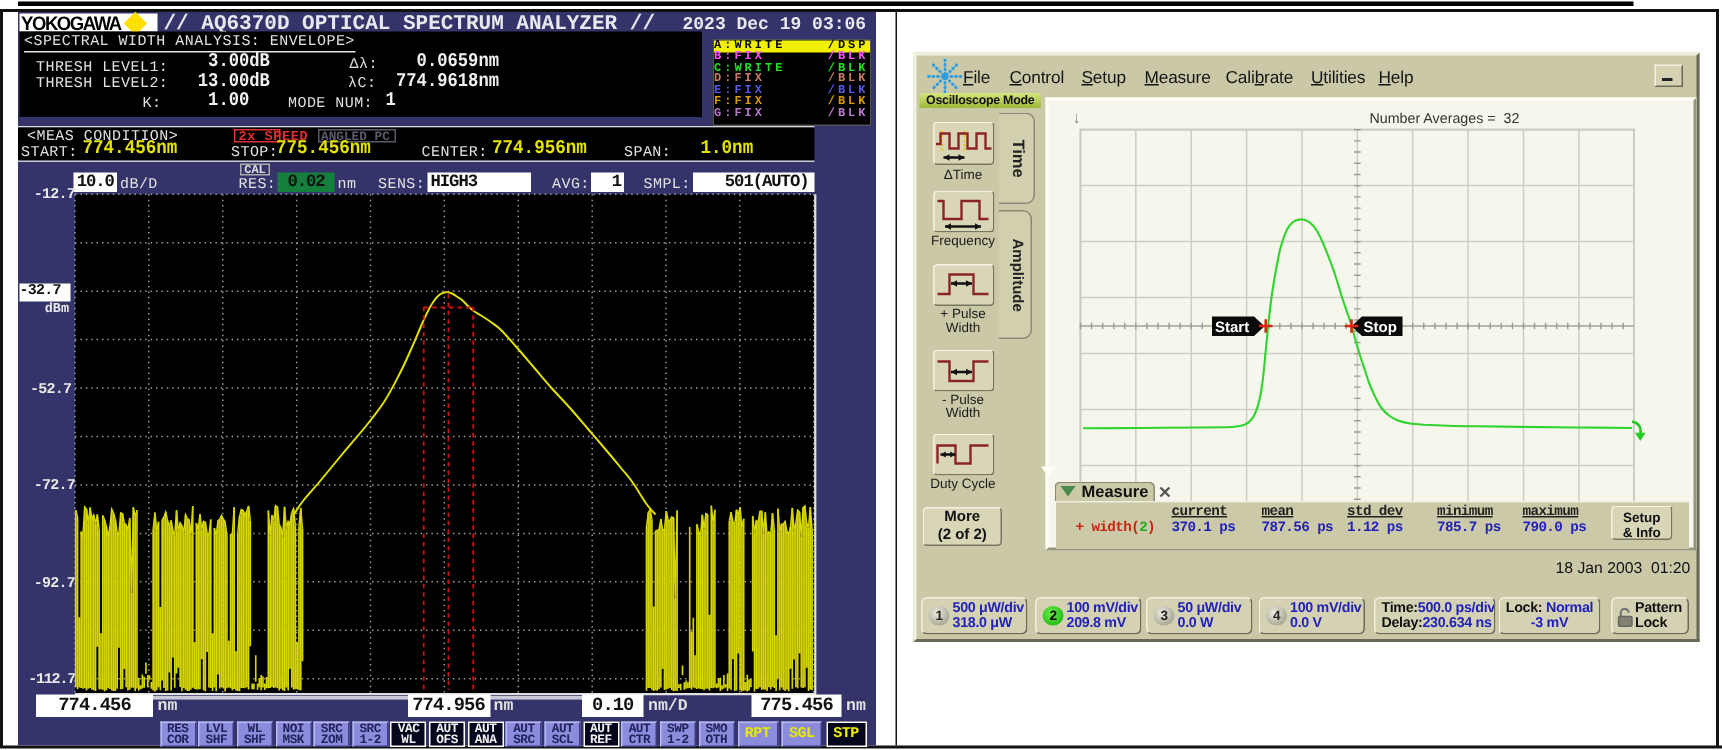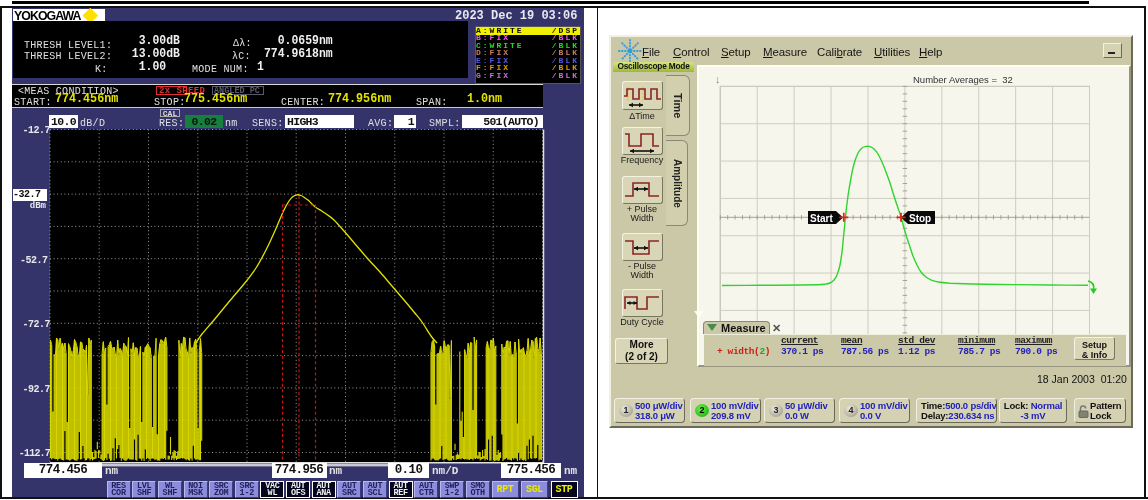--- a/index.html
+++ b/index.html
@@ -34,23 +34,25 @@
 <div class="abs" style="left:0;top:496.5px;width:1148px;height:2.5px;background:#111"></div>
 <div class="abs" style="left:0;top:6px;width:1.5px;height:492px;background:#111"></div>
 <div class="abs" style="left:596.5px;top:6px;width:1.8px;height:491px;background:#111"></div>
 <div class="abs" style="left:1143.5px;top:6px;width:2px;height:492px;background:#111"></div>
 
 <div id="osa">
 
  <div class="abs" style="left:1px;top:0.5px;width:92px;height:12.5px;background:#fff"></div>
  <div class="abs" style="left:2px;top:-0.5px;font-size:13px;font-weight:bold;color:#000;letter-spacing:-1px;transform:scale(0.95,1);transform-origin:0 0;font-family:'Liberation Sans',sans-serif">YOKOGAWA</div>
  <div class="abs" style="left:73px;top:1.5px;width:10.5px;height:10.5px;background:#ffe000;transform:rotate(45deg)"></div>
+ <div class="abs" style="left:97px;top:0px;font-size:14px;color:#e8e8ee;letter-spacing:0;white-space:pre">// AQ6370D OPTICAL SPECTRUM ANALYZER //</div>
  <div class="abs" style="left:443px;top:0.5px;font-size:12px;color:#e8e8ee;white-space:pre">2023 Dec 19 03:06</div>
 
  <div class="blk" style="left:1px;top:13px;width:455px;height:57px"></div>
+ <div class="abs t9" style="left:4px;top:14.5px;border-bottom:1px solid #e8e8e8;padding-bottom:0.5px">&lt;SPECTRAL WIDTH ANALYSIS: ENVELOPE&gt;</div>
  <div class="abs t9" style="left:12px;top:32px">THRESH LEVEL1:</div>
  <div class="abs big" style="left:113px;top:27px">  3.00dB</div>
  <div class="abs t9" style="left:221px;top:29.5px">Δλ:</div>
  <div class="abs big" style="left:252px;top:27px">  0.0659nm</div>
  <div class="abs t9" style="left:12px;top:42.5px">THRESH LEVEL2:</div>
  <div class="abs big" style="left:113px;top:40px"> 13.00dB</div>
  <div class="abs t9" style="left:220px;top:42.5px">λC:</div>
  <div class="abs big" style="left:252px;top:40px">774.9618nm</div>
  <div class="abs t9" style="left:83px;top:55.5px">K:</div>
  <div class="abs big" style="left:113px;top:53px">  1.00</div>

